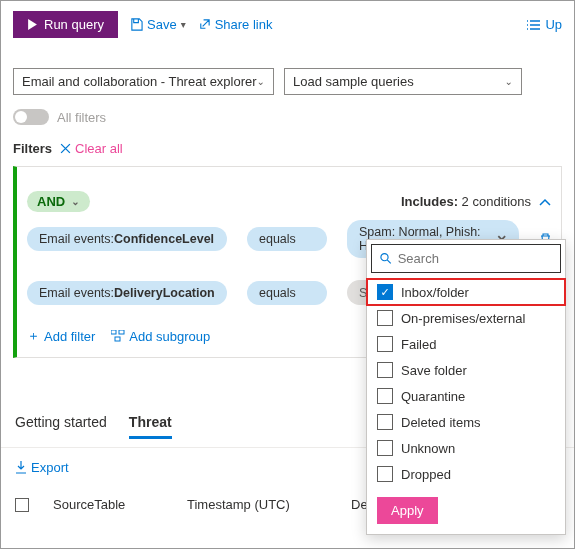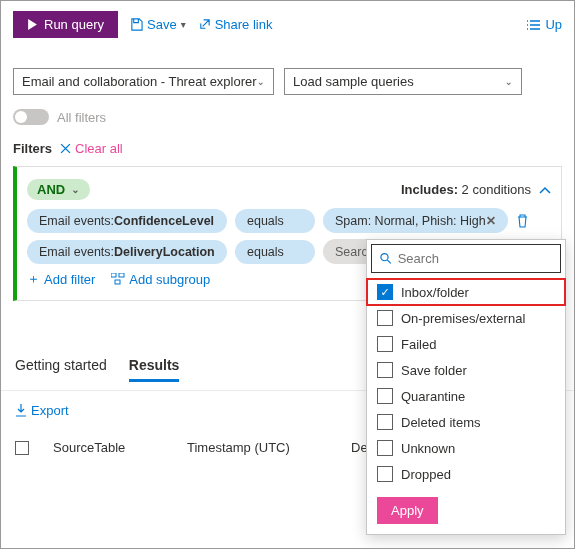--- a/index.html
+++ b/index.html
@@ -16,28 +16,28 @@
 .chev { font-size: 10px; color: #605e5c; }
 
 .all-filters-row { display: flex; align-items: center; gap: 8px; padding: 4px 12px 10px; }
 .toggle { width: 36px; height: 16px; background: #c8c6c4; border-radius: 10px; position: relative; }
 .toggle::after { content: ""; position: absolute; width: 12px; height: 12px; background: #fff; border-radius: 50%; left: 2px; top: 2px; }
 .all-filters-label { color: #a19f9d; }
 
 .filters-row { display: flex; align-items: center; gap: 8px; padding: 6px 12px 10px; font-weight: 600; }
 .clear-all { color: #ec4899; font-weight: 400; display: inline-flex; align-items: center; gap: 4px; cursor: pointer; }
 
-.filter-block { margin: 0 12px; border: 1px solid #e1dfdd; border-left: 4px solid #13a10e; padding: 12px 10px 12px; position: relative; }
+.filter-block { margin: 0 12px; border: 1px solid #e1dfdd; border-left: 4px solid #13a10e; padding: 24px 10px 12px; position: relative; }
 .block-header { display: flex; align-items: center; margin-bottom: 8px; gap: 8px; }
 .and-pill { background: #cdeacc; color: #0b6a0b; border-radius: 12px; padding: 3px 10px; display: inline-flex; align-items: center; gap: 6px; font-weight: 600; cursor: pointer; }
 .includes { margin-left: auto; font-size: 13px; }
 .includes b { font-weight: 600; }
 .collapse-chev { color: #0078d4; cursor: pointer; }
 
-.cond-row { display: flex; align-items: center; gap: 8px; margin-bottom: 6px; }
+.cond-row { display: flex; align-items: center; gap: 20px; margin-bottom: 22px; }
 .pill { background: #cce5f6; border-radius: 14px; padding: 5px 12px; font-size: 12.5px; display: inline-flex; align-items: center; }
 .pill.prop { min-width: 200px; }
 .pill.op { min-width: 80px; }
 .pill.val { min-width: 172px; justify-content: space-between; }
 .pill.val.search { background: #e1dfdd; }
 .pill .x { color: #605e5c; font-weight: bold; margin-left: auto; cursor: pointer; }
 .del-icon { color: #0078d4; font-size: 13px; cursor: pointer; }
 
 .block-actions { display: flex; gap: 16px; margin-top: 6px; }
 .block-action { color: #0078d4; display: inline-flex; align-items: center; gap: 4px; cursor: pointer; font-size: 13px; }
@@ -184,21 +184,21 @@
           <rect x="8" y="0" width="5" height="4" fill="none" stroke="#0078d4"></rect>
           <rect x="4" y="7" width="5" height="4" fill="none" stroke="#0078d4"></rect>
         </svg>
       <span>Add subgroup</span>
     </span>
   </div>
 </div>
 
 <div class="tabs">
   <span class="tab">Getting started</span>
-  <span class="tab active">Results</span>
+  <span class="tab active">Threat</span>
 </div>
 
 <div class="export-row">
   <span class="export-link">
     <svg width="12" height="13" viewBox="0 0 12 13">
         <path d="M6 0v8M3 5l3 3 3-3M1 12h10" fill="none" stroke="#0078d4" stroke-width="1.2"></path>
       </svg>
     <span>Export</span>
   </span>
 </div>

